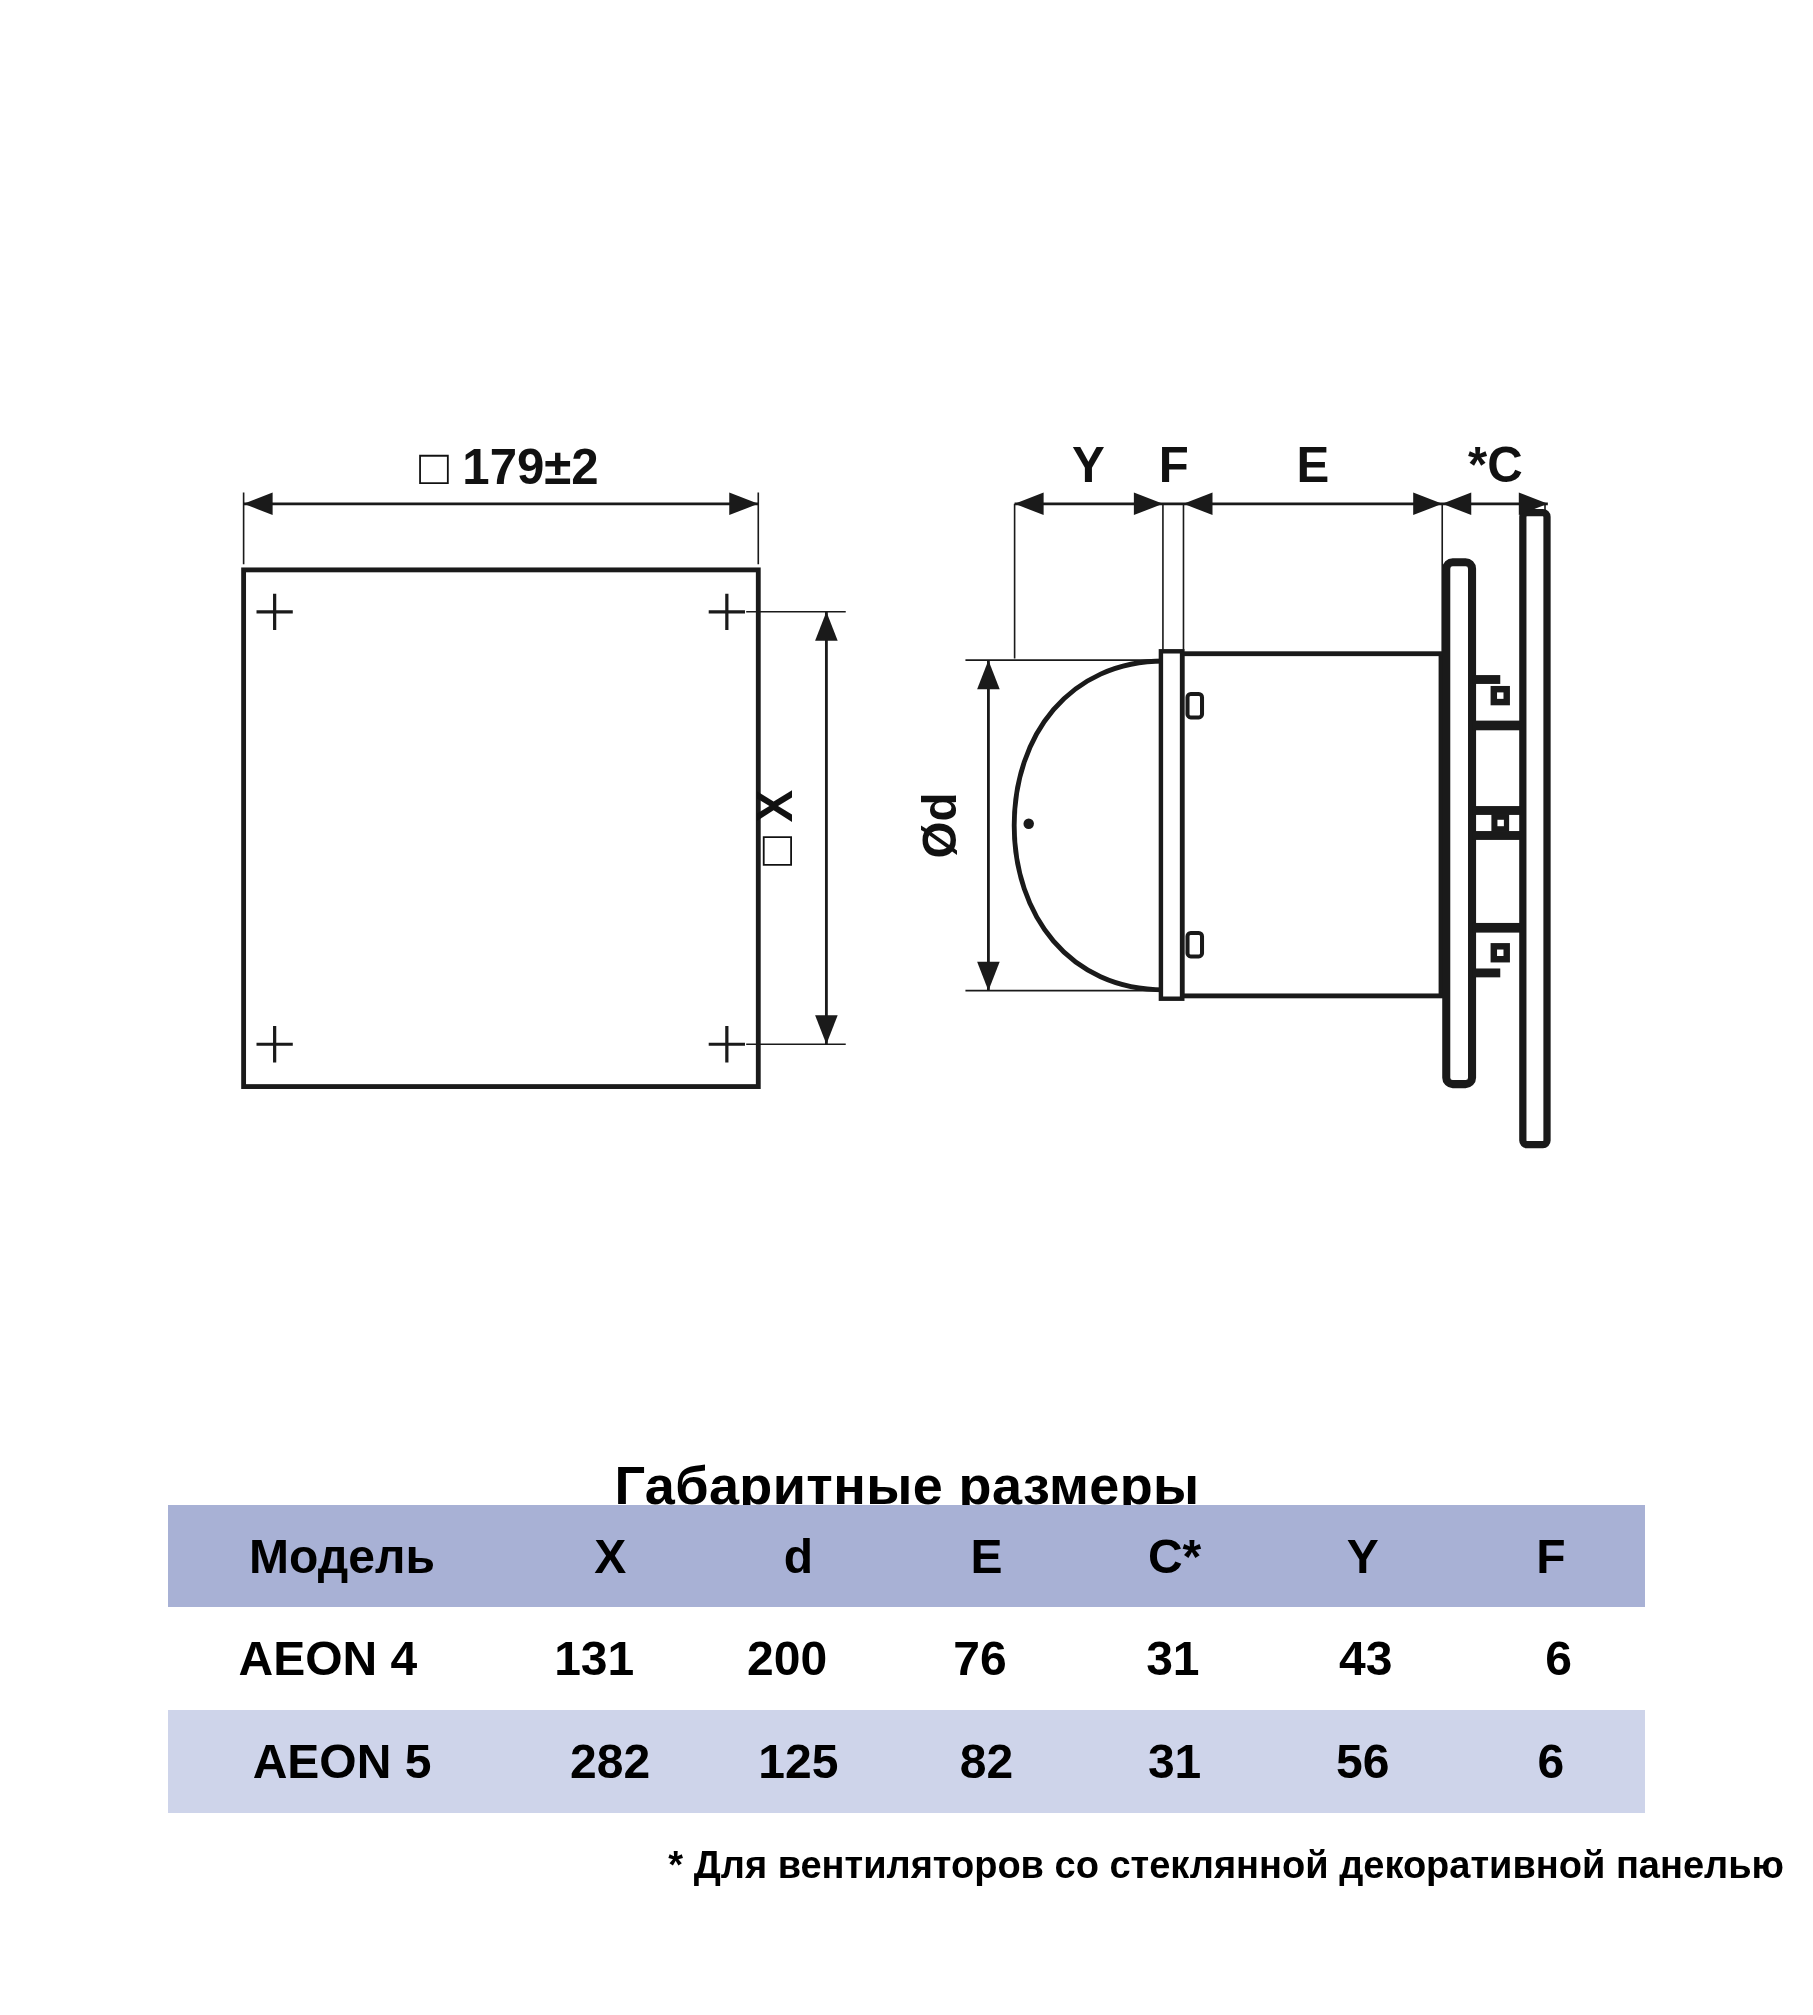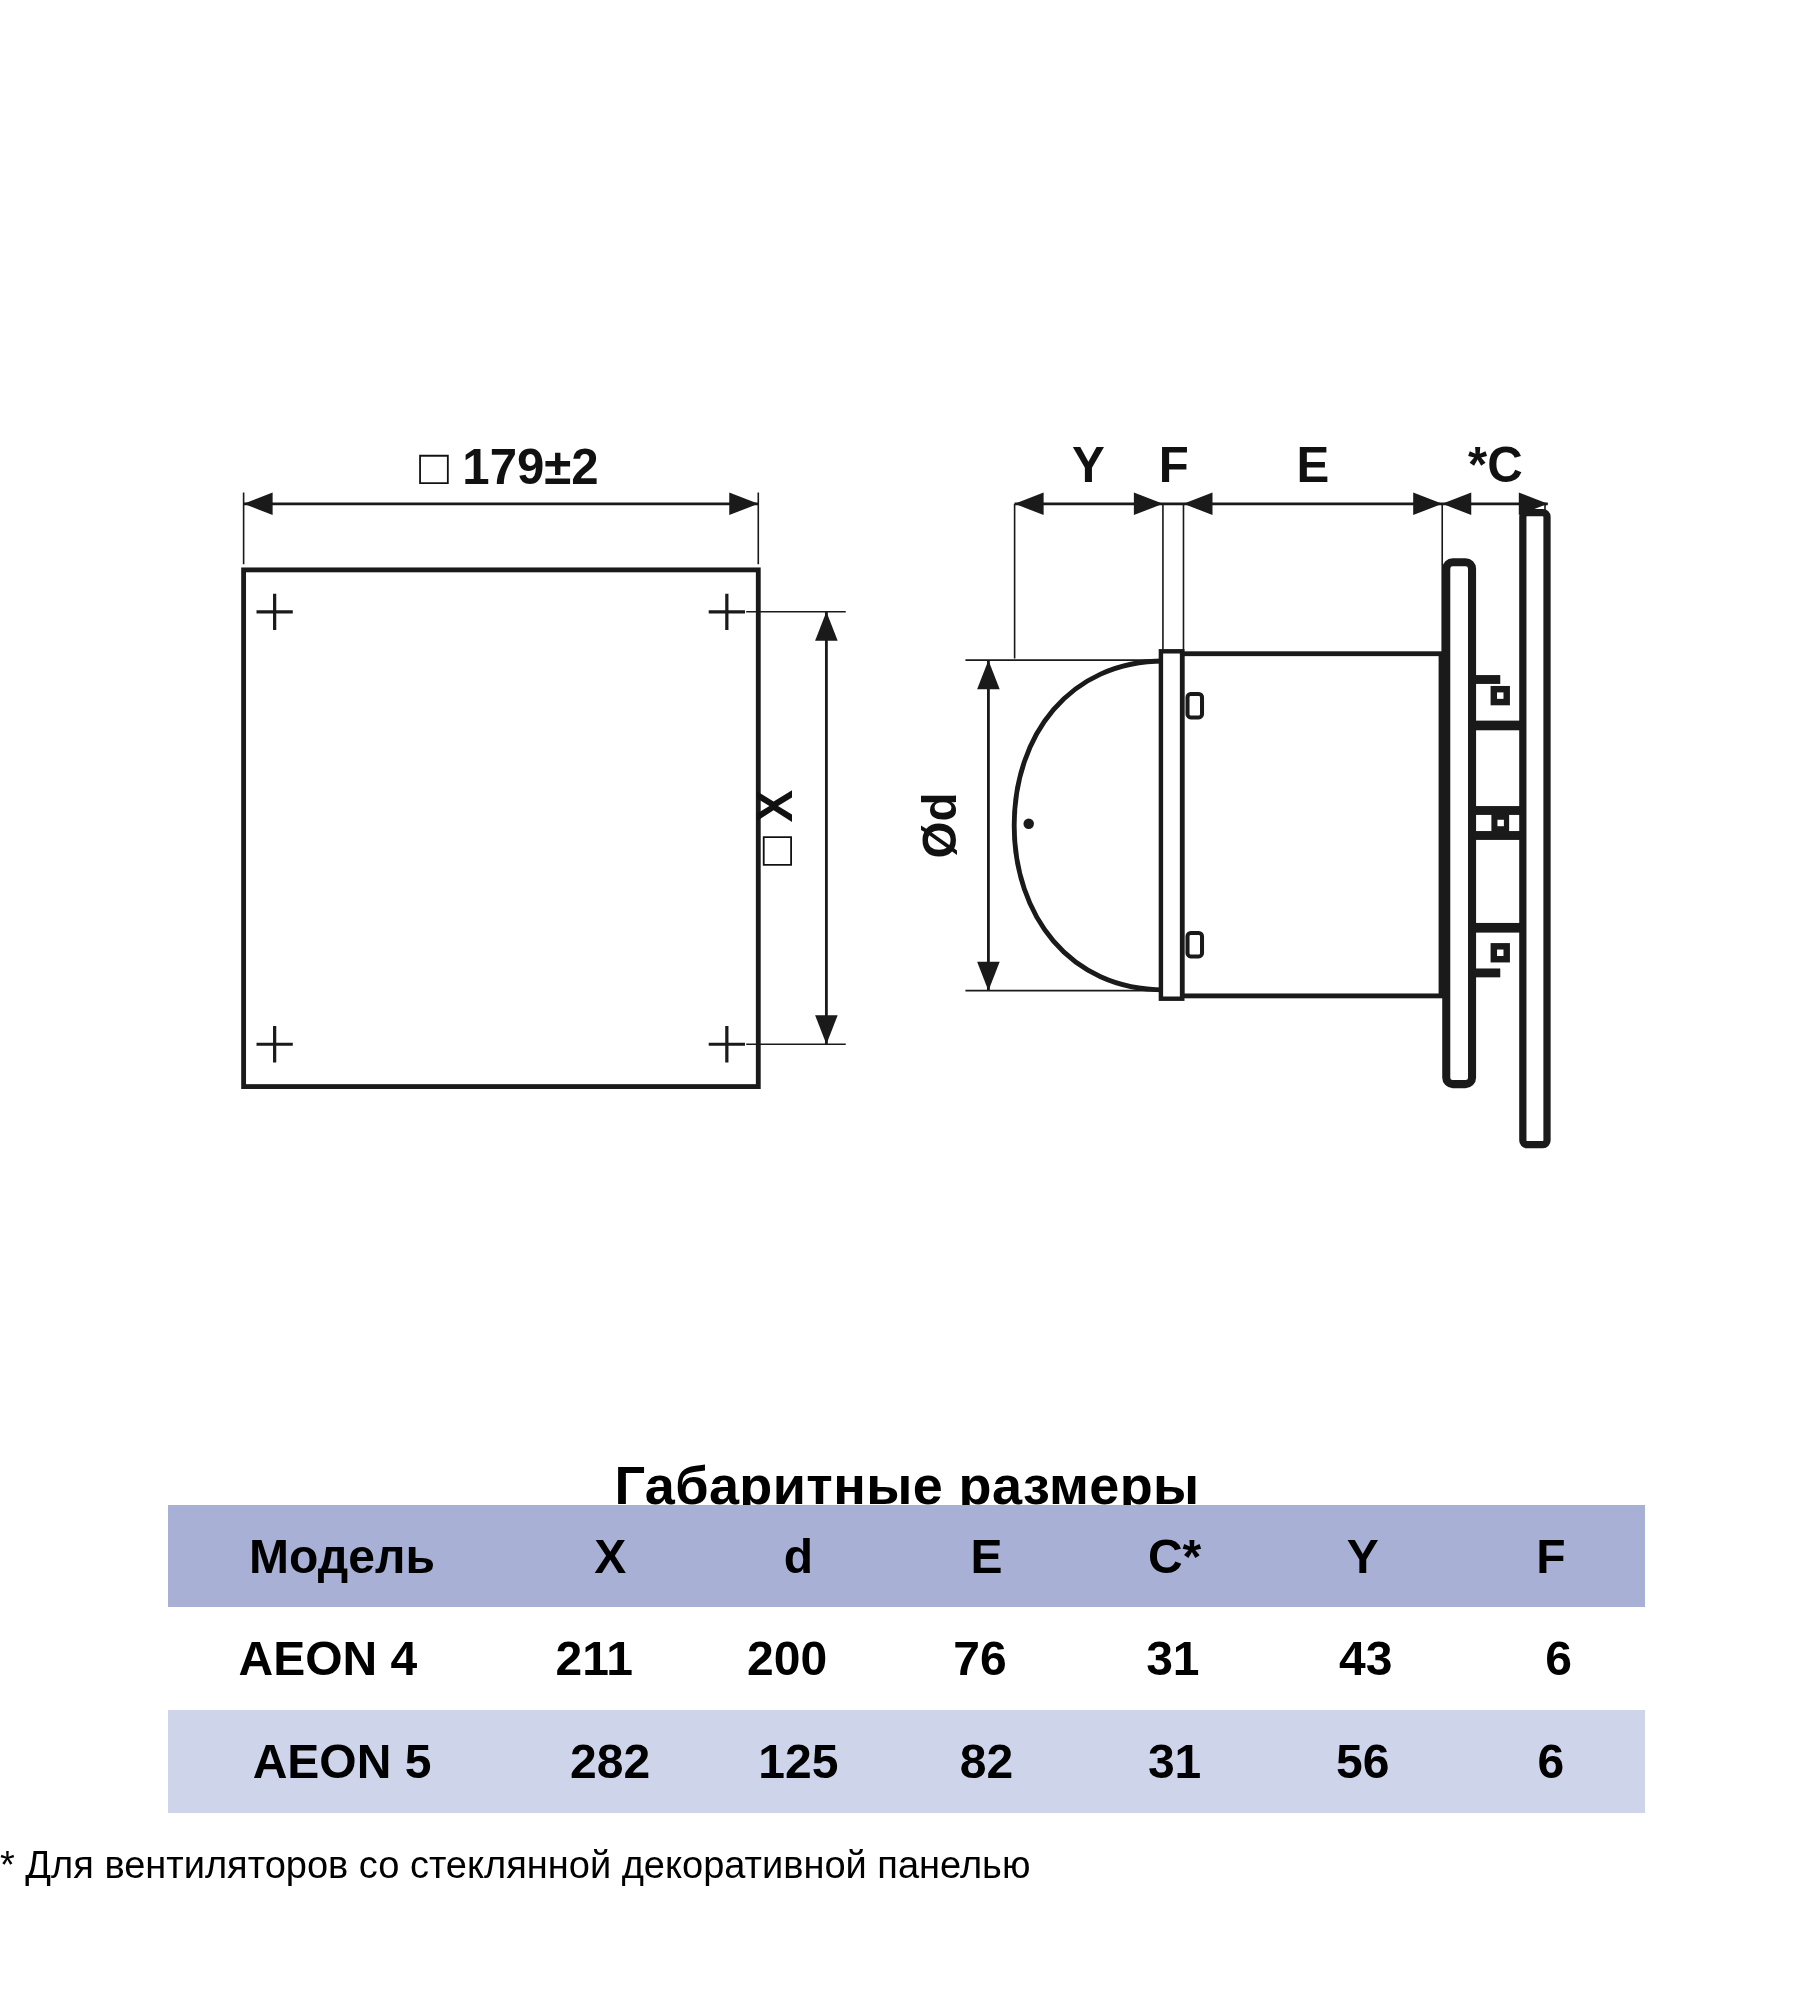--- a/index.html
+++ b/index.html
@@ -5,22 +5,22 @@
   html,body{margin:0;padding:0;background:#ffffff;}
   body{width:1814px;height:2418px;position:relative;font-family:"Liberation Sans",sans-serif;color:#000;}
   #drawings{position:absolute;left:0;top:0;}
   .page-title{position:absolute;left:0;top:1454px;width:1814px;text-align:center;
     font-size:54px;font-weight:bold;letter-spacing:0.4px;}
   .dim-table{position:absolute;left:168px;top:1505px;width:1477px;}
   .t-row{display:grid;grid-template-columns:1.85fr 1fr 1fr 1fr 1fr 1fr 1fr;align-items:center;}
   .t-head{height:102px;}
   .t-body-row{height:103px;}
   .t-cell{text-align:center;font-size:48px;font-weight:bold;}
-  .footnote{position:absolute;left:0;top:1844px;width:1784px;text-align:left;
-    font-size:38px;font-weight:normal;}
+  .footnote{position:absolute;left:0;top:1844px;width:1784px;text-align:right;
+    font-size:38px;font-weight:bold;}
   svg text{font-family:"Liberation Sans",sans-serif;font-weight:bold;fill:#111;}
 </style>
 </head>
 <body>
 
 <svg id="drawings" width="1814" height="1330" viewBox="0 0 4500 3300">
 
   <g>
 
     <rect x="604" y="1414" width="1277" height="1282" fill="#fff" stroke="#1a1a1a" stroke-width="12"></rect>
@@ -118,21 +118,21 @@
     <div class="t-cell">Модель</div>
     <div class="t-cell">X</div>
     <div class="t-cell">d</div>
     <div class="t-cell">E</div>
     <div class="t-cell">C*</div>
     <div class="t-cell">Y</div>
     <div class="t-cell">F</div>
   </div>
   <div class="t-row t-body-row" style="background:#ffffff;gap:20px;">
     <div class="t-cell">AEON 4</div>
-    <div class="t-cell">211</div>
+    <div class="t-cell">131</div>
     <div class="t-cell">200</div>
     <div class="t-cell">76</div>
     <div class="t-cell">31</div>
     <div class="t-cell">43</div>
     <div class="t-cell">6</div>
   </div>
   <div class="t-row t-body-row" style="background:#ced4ea;">
     <div class="t-cell">AEON 5</div>
     <div class="t-cell">282</div>
     <div class="t-cell">125</div>

